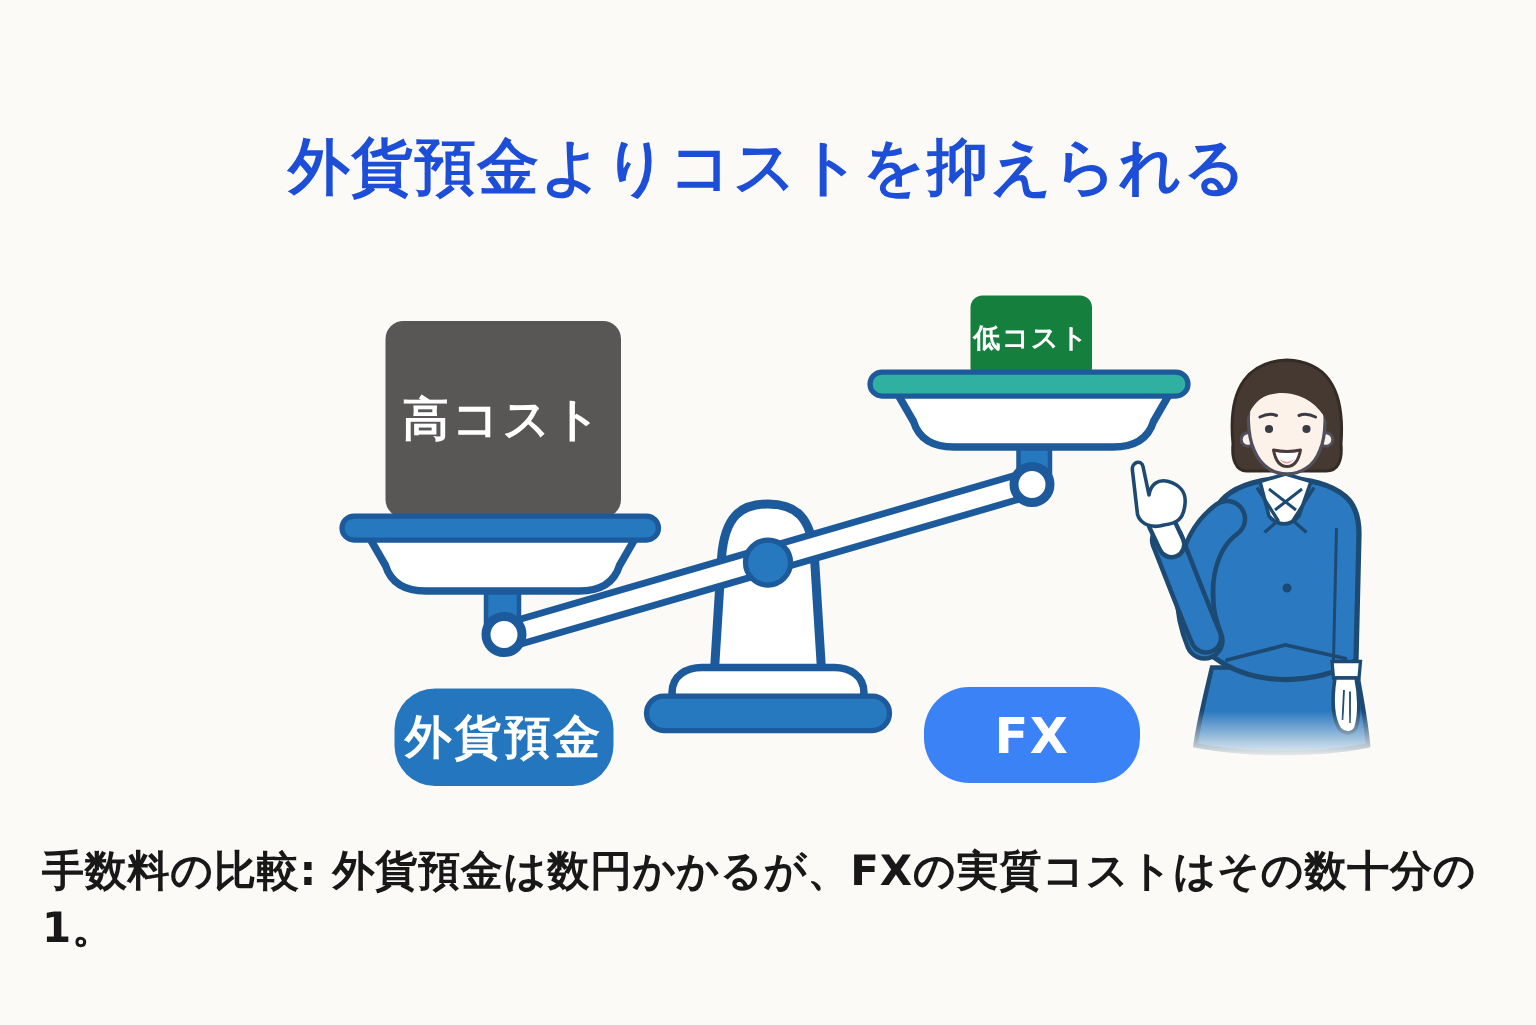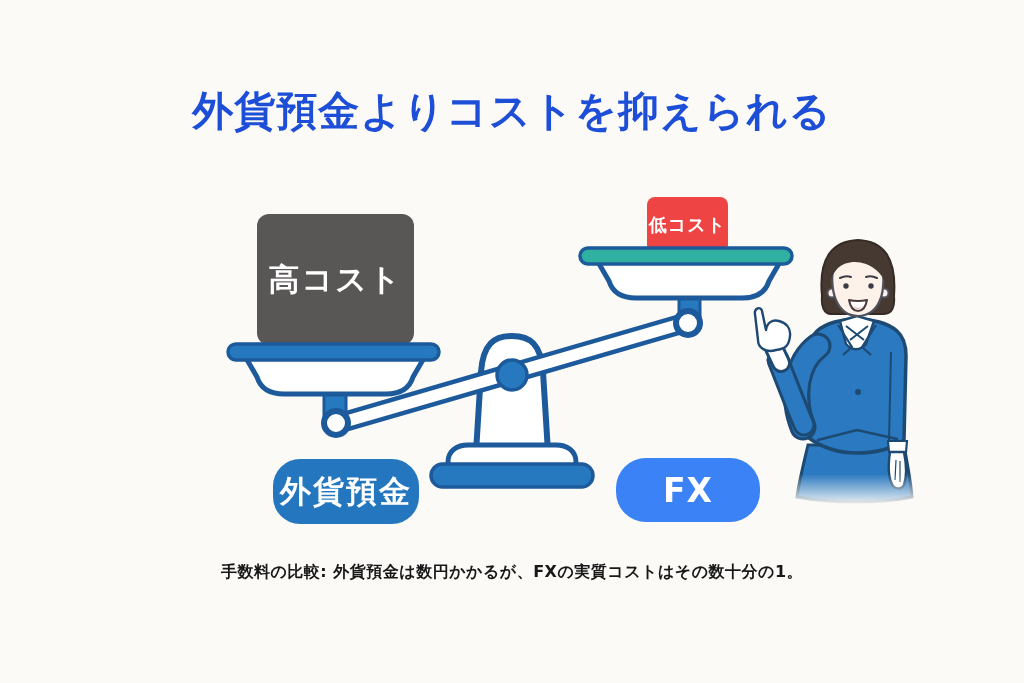--- a/index.html
+++ b/index.html
@@ -16,49 +16,49 @@
   }
   .title{
     position:absolute;left:0;right:0;top:84px;
     text-align:center;
     font-size:41px;font-weight:bold;
     letter-spacing:1px;
     color:#1d4ed8;
   }
   .caption{
     position:absolute;left:0;right:0;top:562px;
-    text-align:center;
-    font-size:16px;font-weight:600;
+    font-size:28px;font-weight:600;
     color:#181818;
     letter-spacing:0.5px;
+    padding-left:28px;
   }
   .weight-box{
     position:absolute;
     display:flex;align-items:center;justify-content:center;
     color:#ffffff;font-weight:bold;
   }
   .heavy-box{
     left:257px;top:214px;width:157px;height:131px;
     background:#595656;border-radius:12px;
     font-size:31px;letter-spacing:2px;
   }
   .light-box{
     left:647px;top:197px;width:81px;height:56px;
-    background:#ef4444;border-radius:8px;
+    background:#15803d;border-radius:8px;
     font-size:18px;letter-spacing:1px;
   }
   .tag-pill{
     position:absolute;
     display:flex;align-items:center;justify-content:center;
     color:#ffffff;font-weight:bold;
   }
   .deposit-pill{
     left:263px;top:459px;width:146px;height:65px;
     background:#2477be;border-radius:27px;
-    font-size:31px;letter-spacing:2px;margin-left:10px;
+    font-size:31px;letter-spacing:2px;
   }
   .fx-pill{
     left:616px;top:458px;width:144px;height:64px;
     background:#3b82f6;border-radius:30px;
     font-size:33px;letter-spacing:1px;
   }
   .scene-svg{
     position:absolute;left:0;top:0;width:1024px;height:683px;
     pointer-events:none;
   }

